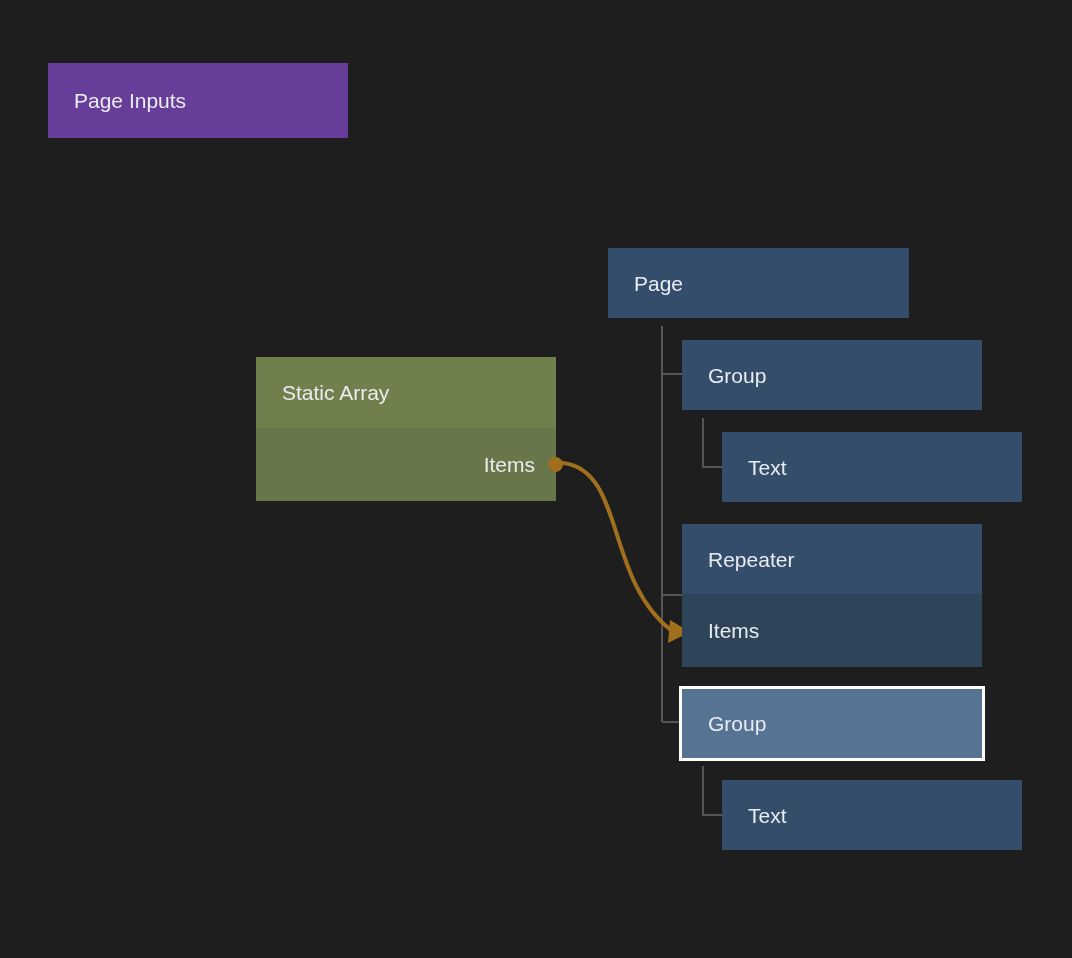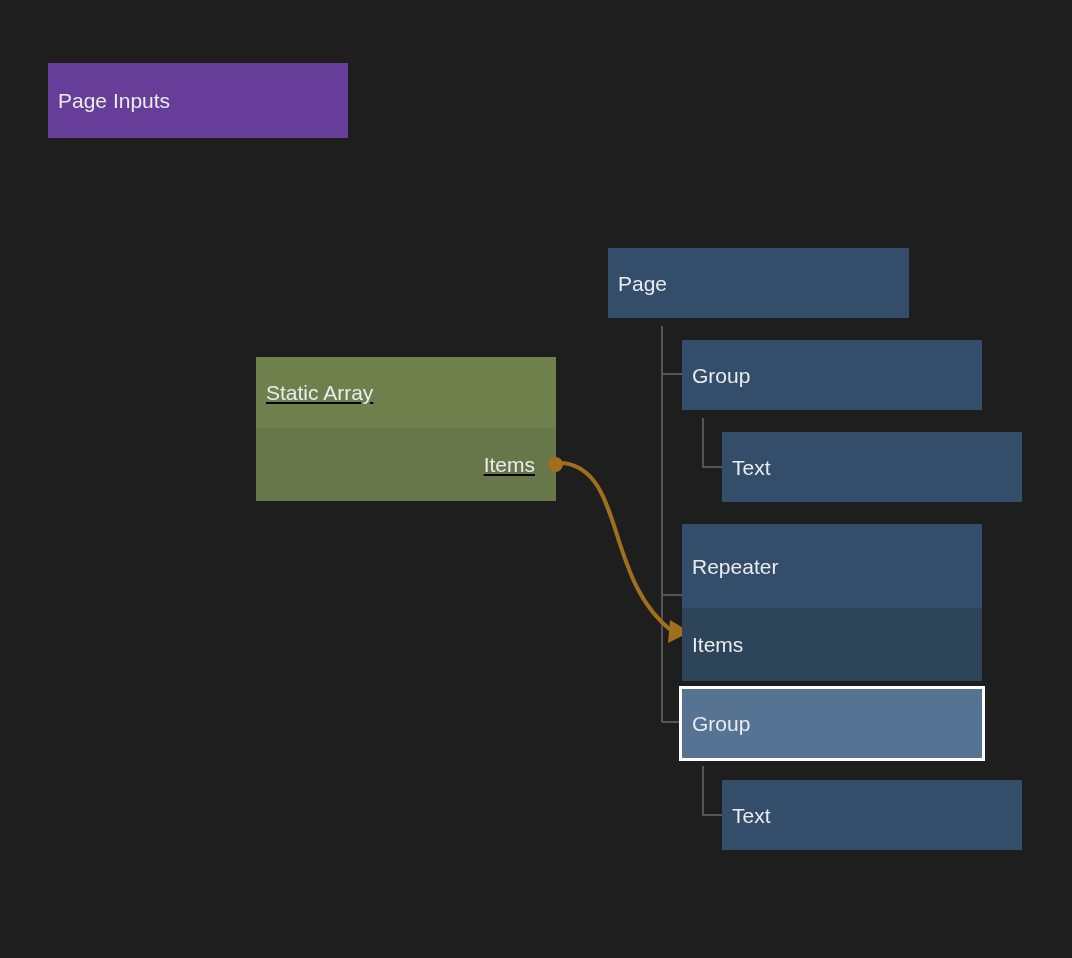--- a/index.html
+++ b/index.html
@@ -29,21 +29,21 @@
     box-sizing: border-box;
     position: relative;
   }
   .node-title {
     color: #e9ecef;
     font-size: 21px;
     line-height: 1;
     white-space: nowrap;
   }
   .sec-label-left {
-    padding-left: 10px;
+    padding-left: 26px;
     align-items: center;
   }
   .sec-label-right {
     justify-content: flex-end;
     padding-right: 21px;
   }
   .port-dot {
     position: absolute;
     width: 15px;
     height: 15px;
@@ -57,21 +57,20 @@
     width: 300px;
     height: 75px;
     background: #663d99;
   }
   
   .n-static-array {
     left: 256px;
     top: 357px;
     width: 300px;
     height: 132px;
-    text-decoration: underline;
   }
   .sec-green-head {
     width: 100%;
     height: 71px;
     background: #70804c;
   }
   .sec-green-body {
     width: 100%;
     height: 73px;
     background: #67774a;
@@ -99,21 +98,21 @@
     background: #344d6b;
   }
   .n-repeater {
     left: 682px;
     top: 524px;
     width: 300px;
     height: 143px;
   }
   .sec-blue-head {
     width: 100%;
-    height: 84px;
+    height: 70px;
     background: #344d6b;
   }
   .sec-blue-body {
     width: 100%;
     height: 73px;
     background: #2e4459;
   }
   .n-group-2 {
     left: 679px;
     top: 686px;

